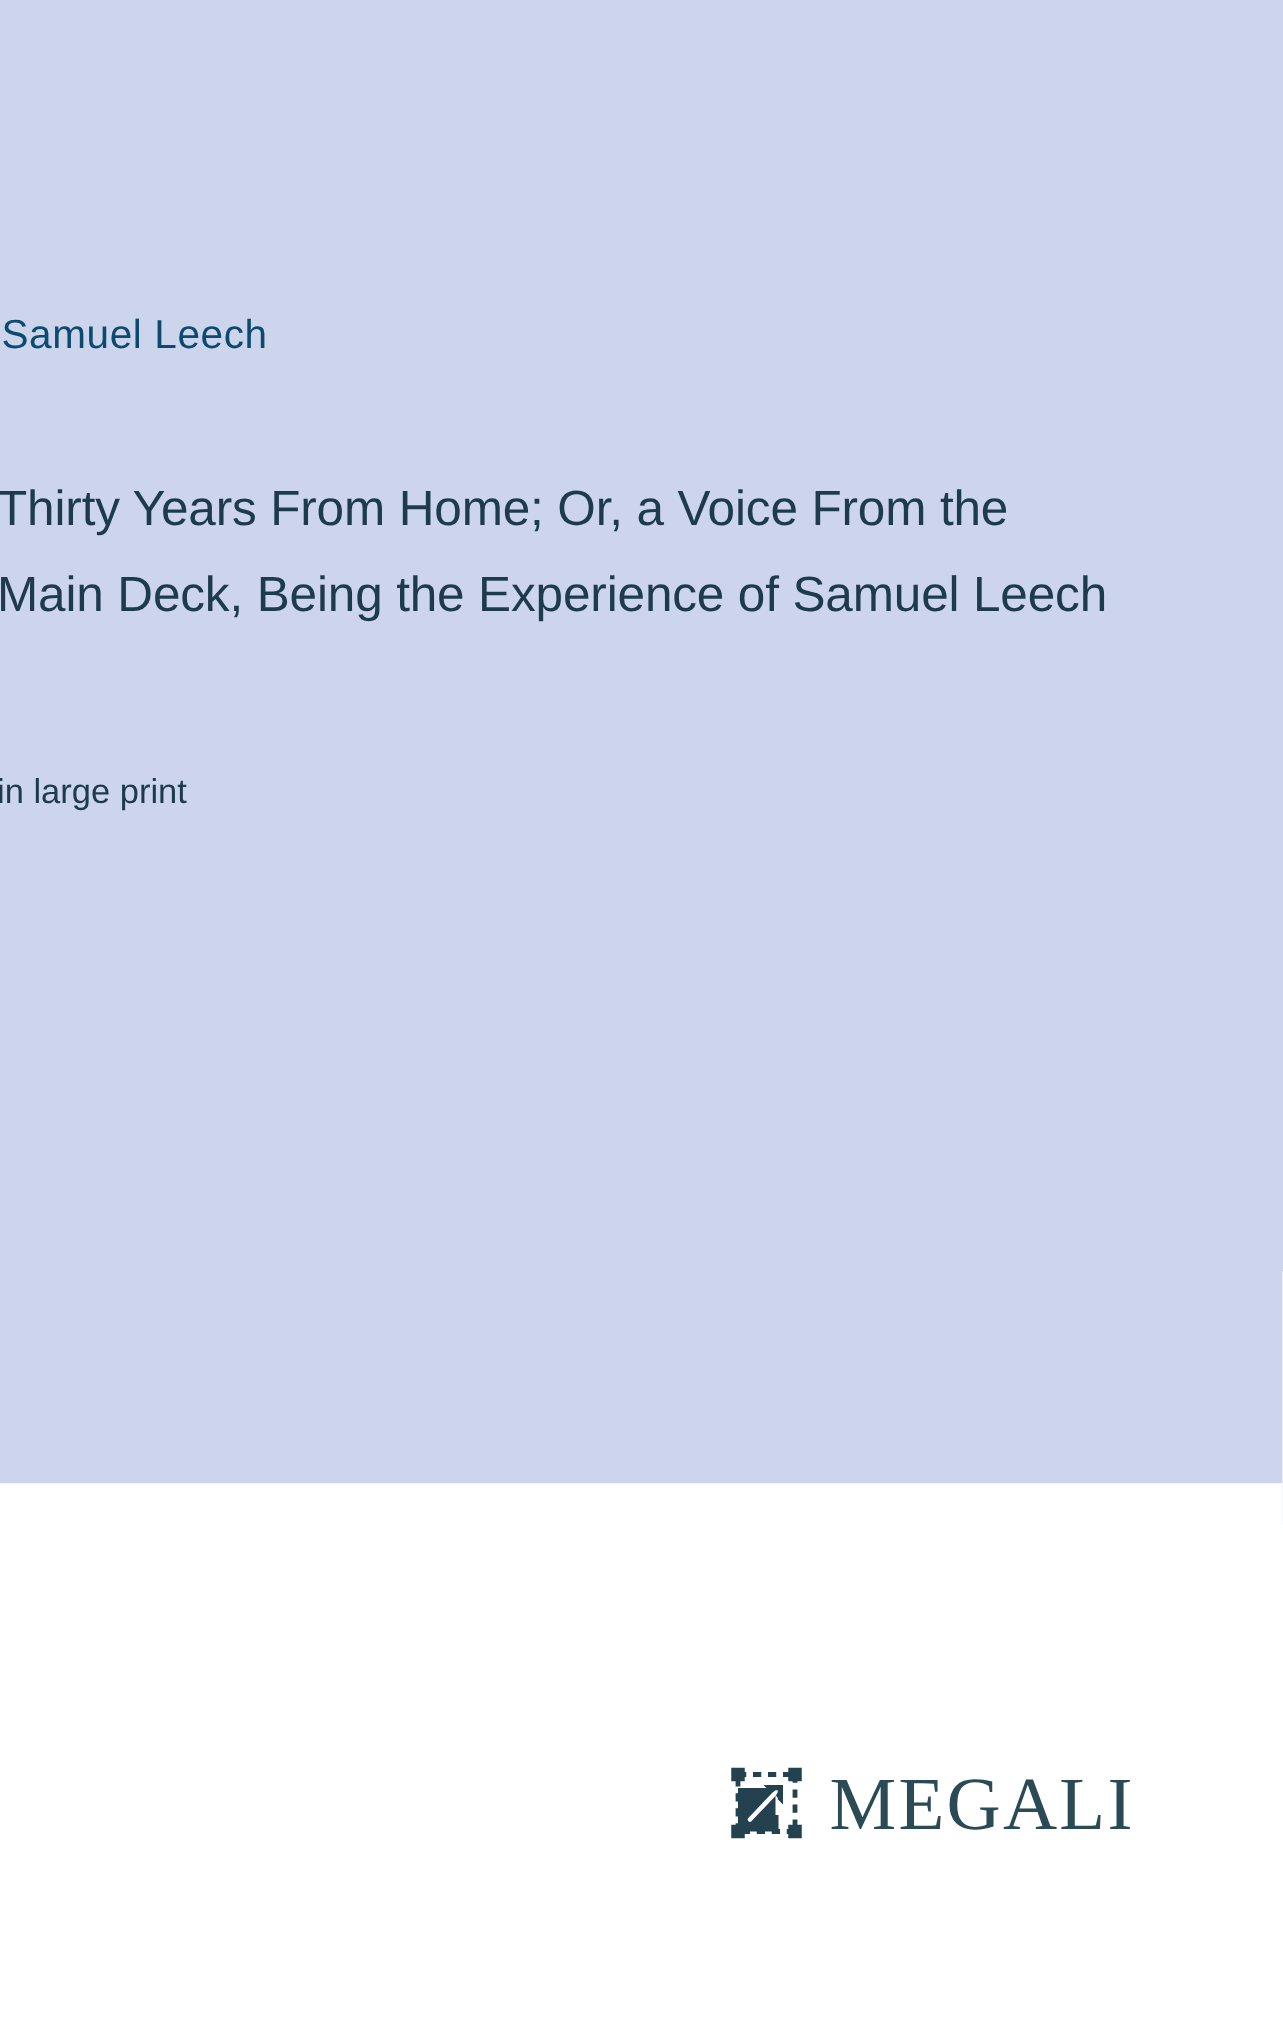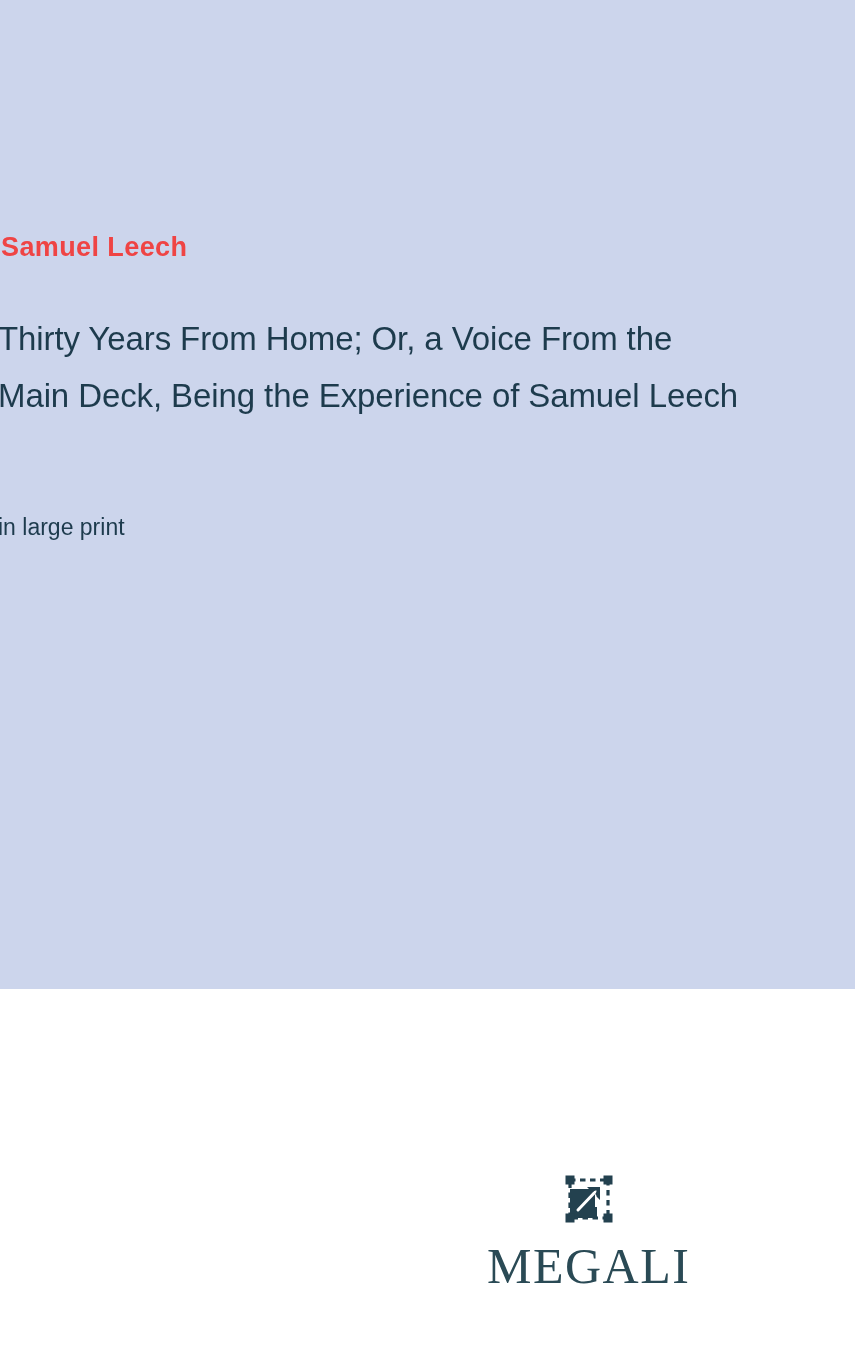--- a/index.html
+++ b/index.html
@@ -49,26 +49,25 @@
     left: 0px;
     top: 0px;
     width: 760px;
   }
 
   .author-name {
     position: absolute;
     left: 1px;
     top: 206px;
     font-size: 27px;
-    font-weight: 700;
+    font-weight: 400;
     line-height: 34px;
     letter-spacing: 0.4px;
-    color: #ef4444;
+    color: #0c4a6e;
     white-space: nowrap;
-    margin-top: 24px;
   }
 
   .book-title {
     position: absolute;
     left: -2px;
     top: 310px;
     width: 745px;
     font-size: 33px;
     font-weight: 400;
     line-height: 57px;
@@ -87,21 +86,21 @@
     white-space: nowrap;
   }
 
   
   #publisher-logo {
     position: absolute;
     left: 487px;
     top: 1175px;
     height: 54px;
     display: flex;
-    flex-direction: column;
+    flex-direction: row;
     align-items: center;
     gap: 18px;
   }
 
   #publisher-logo-mark {
     width: 48px;
     height: 48px;
     display: block;
     flex: 0 0 auto;
   }

